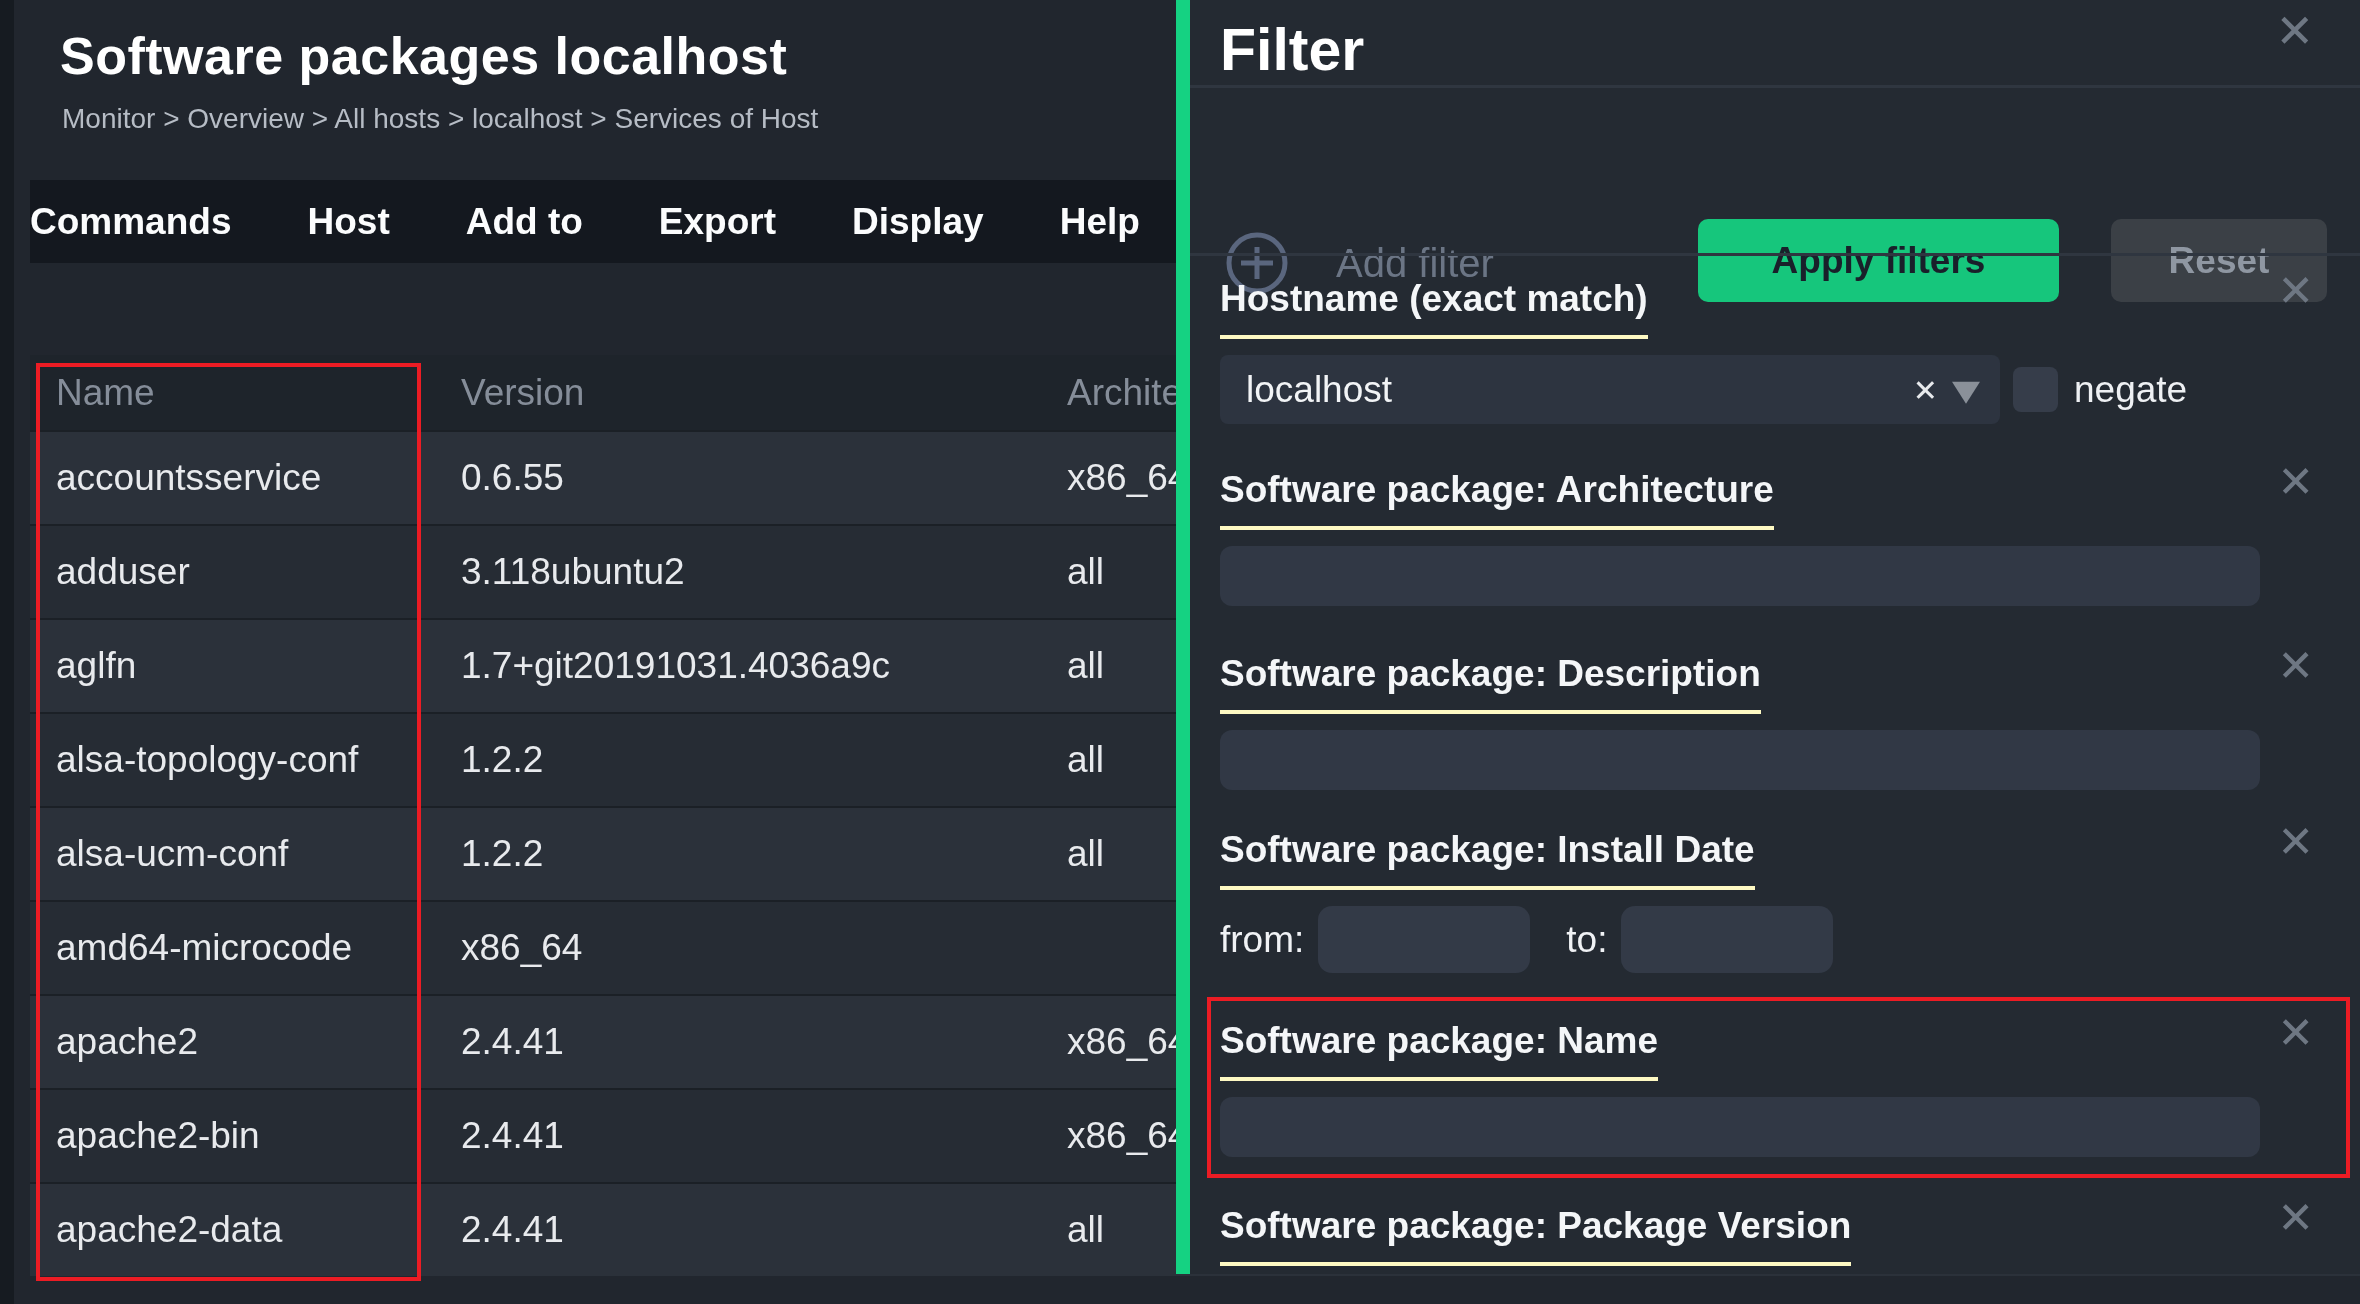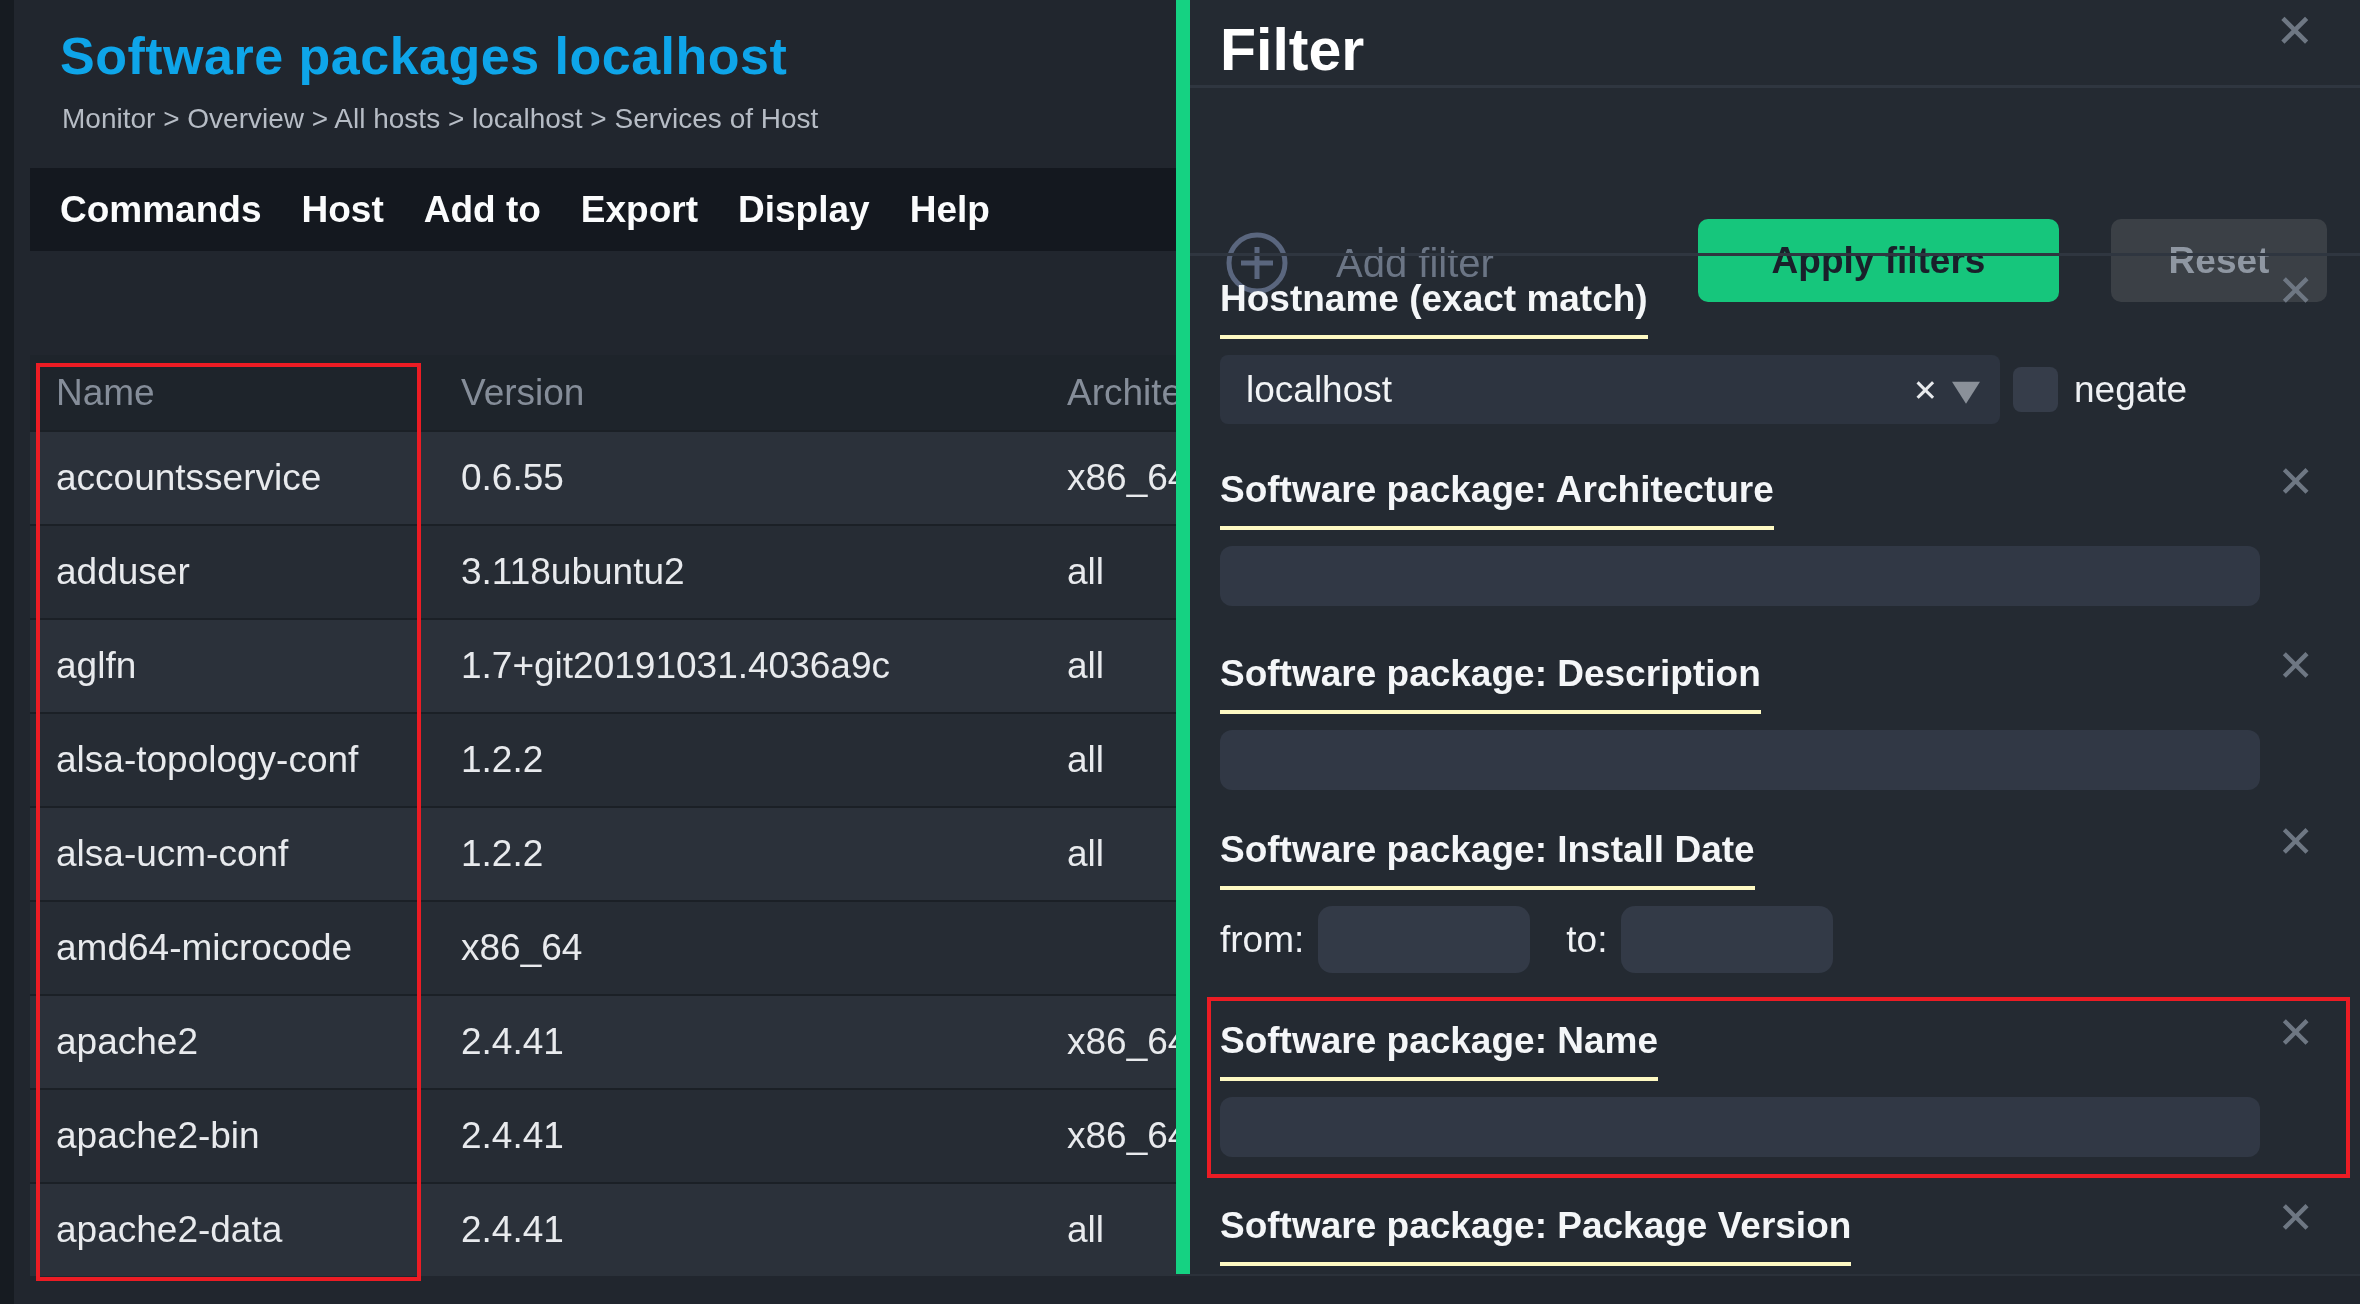--- a/index.html
+++ b/index.html
@@ -1,23 +1,23 @@
 <!DOCTYPE html>
 <html><head>
 <meta charset="utf-8">
 <style>
   html,body{margin:0;padding:0;background:#21262e;}
   *{box-sizing:border-box;font-family:"Liberation Sans",sans-serif;}
   .stage{position:relative;width:2360px;height:1304px;overflow:hidden;background:#21262e;}
   .left-edge{position:absolute;left:0;top:0;width:14px;height:1304px;background:#161b21;z-index:2;}
 
   
-  .page-title{position:absolute;left:60px;top:26px;font-size:52px;font-weight:bold;color:#0ea5e9;letter-spacing:.5px;white-space:nowrap;z-index:3;}
+  .page-title{position:absolute;left:60px;top:26px;font-size:52px;font-weight:bold;color:#ffffff;letter-spacing:.5px;white-space:nowrap;z-index:3;}
   .breadcrumb{position:absolute;left:62px;top:103px;font-size:28px;color:#b6bcc5;white-space:nowrap;z-index:3;}
-  .menu-bar{position:absolute;left:30px;top:168px;width:1146px;height:83px;background:#14181f;display:flex;align-items:center;gap:40px;padding-left:30px;z-index:3;}
+  .menu-bar{position:absolute;left:30px;top:180px;width:1146px;height:83px;background:#14181f;display:flex;align-items:center;gap:76px;z-index:3;}
   .menu-item{font-size:37px;font-weight:bold;color:#fbfcfd;white-space:nowrap;cursor:pointer;}
 
   .pkg-table{position:absolute;left:30px;top:355px;width:2330px;z-index:3;}
   .thead{display:flex;height:75px;align-items:center;background:#1e242b;color:#858d99;font-size:37px;}
   .trow{display:flex;height:94px;align-items:center;color:#e8eaed;font-size:37px;border-top:2px solid #1b2026;}
   .trow.odd{background:#2b313a;}
   .trow.even{background:#262c34;}
   .tcell{white-space:nowrap;overflow:visible;}
   .c0{width:431px;padding-left:26px;flex:none;}
   .c1{width:606px;flex:none;}

